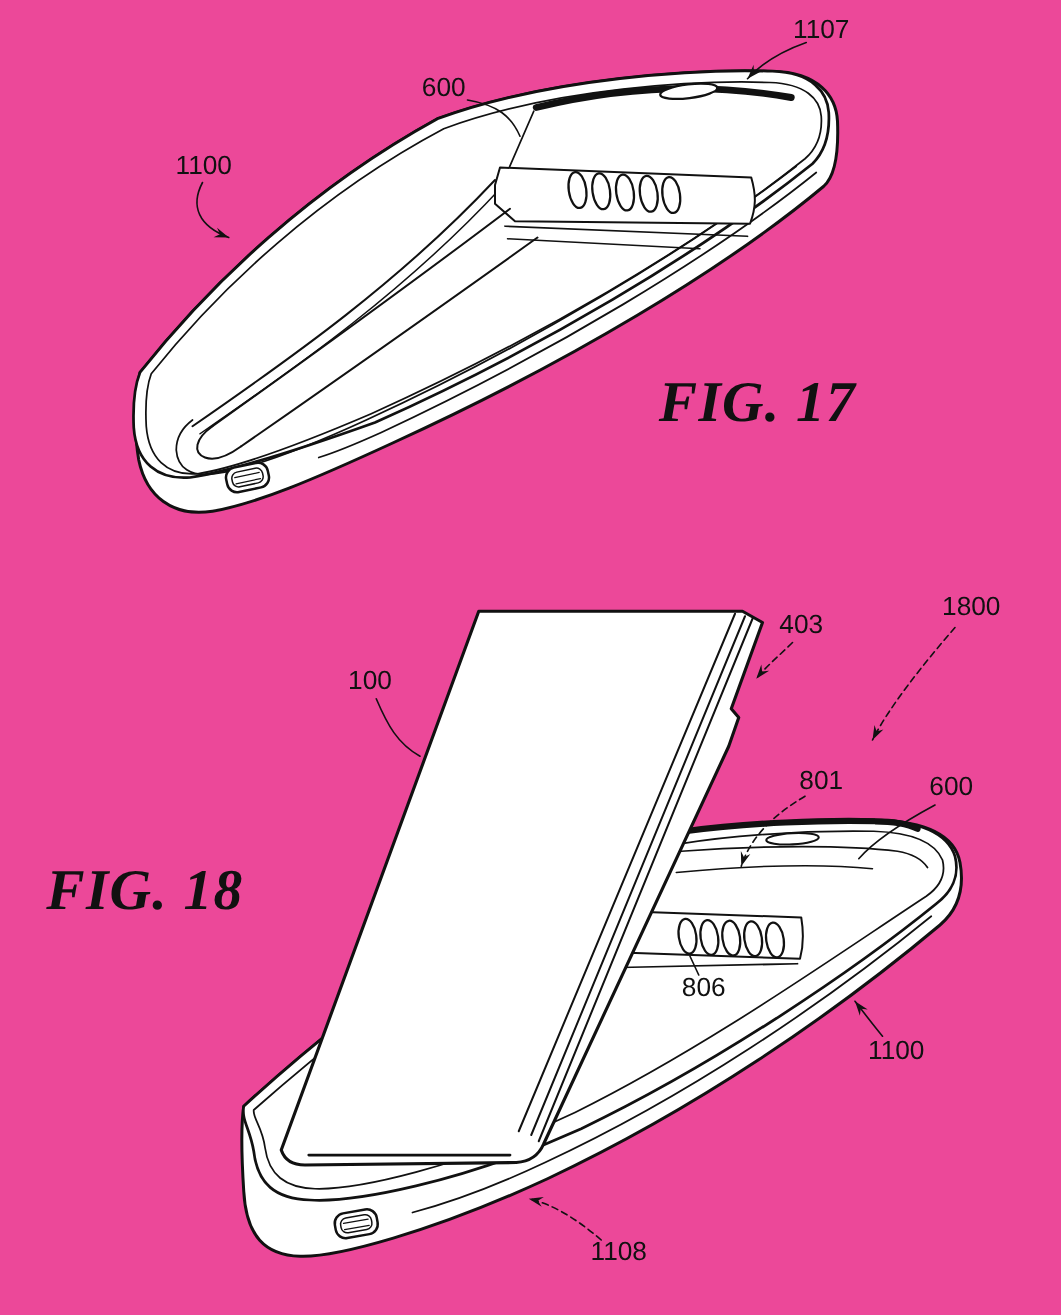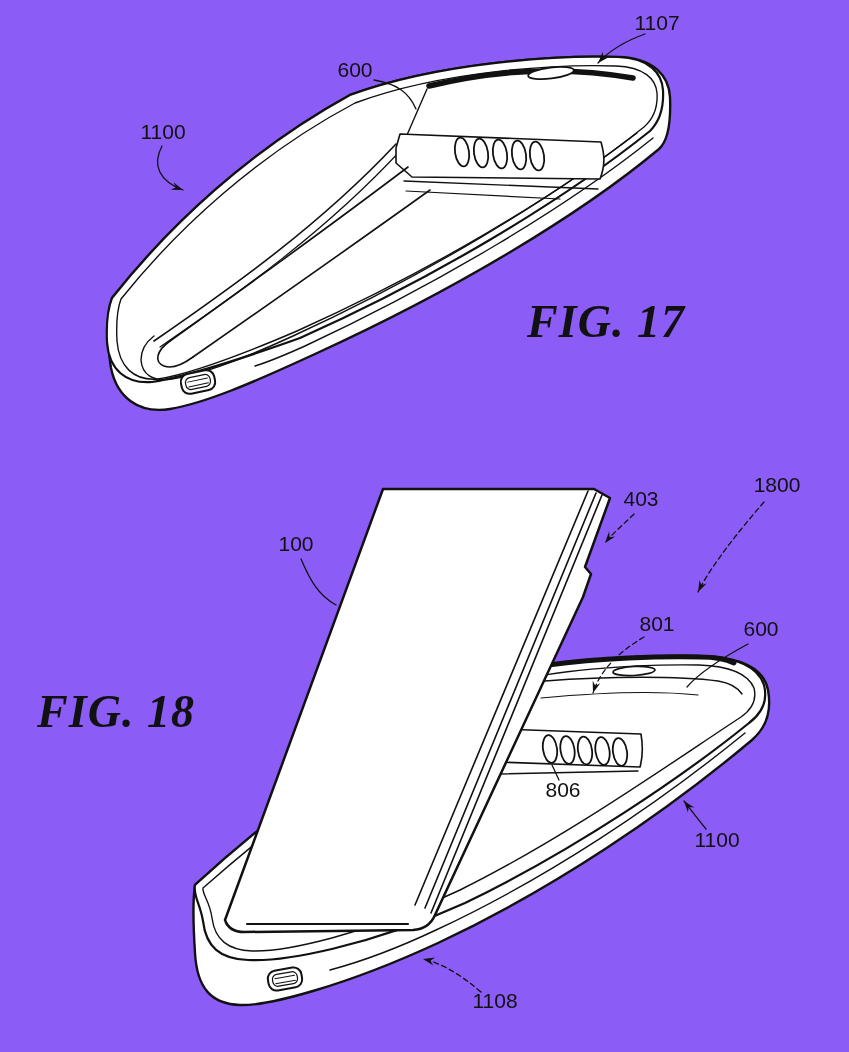--- a/index.html
+++ b/index.html
@@ -4,21 +4,21 @@
 <style>
   html, body {
     margin: 0;
     padding: 0;
     background: #ffffff;
   }
   .sheet {
     position: relative;
     width: 849px;
     height: 1052px;
-    background: #8b5cf6;
+    background: #ec4899;
     overflow: hidden;
     font-family: "Liberation Sans", sans-serif;
   }
   svg { display: block; }
   .ink   { stroke: #111111; fill: none; stroke-linecap: round; stroke-linejoin: round; }
   .face  { stroke: #111111; fill: #ffffff; stroke-linejoin: round; }
   .w24   { stroke-width: 2.4; }
   .w22   { stroke-width: 2.2; }
   .w18   { stroke-width: 1.8; }
   .w16   { stroke-width: 1.6; }

